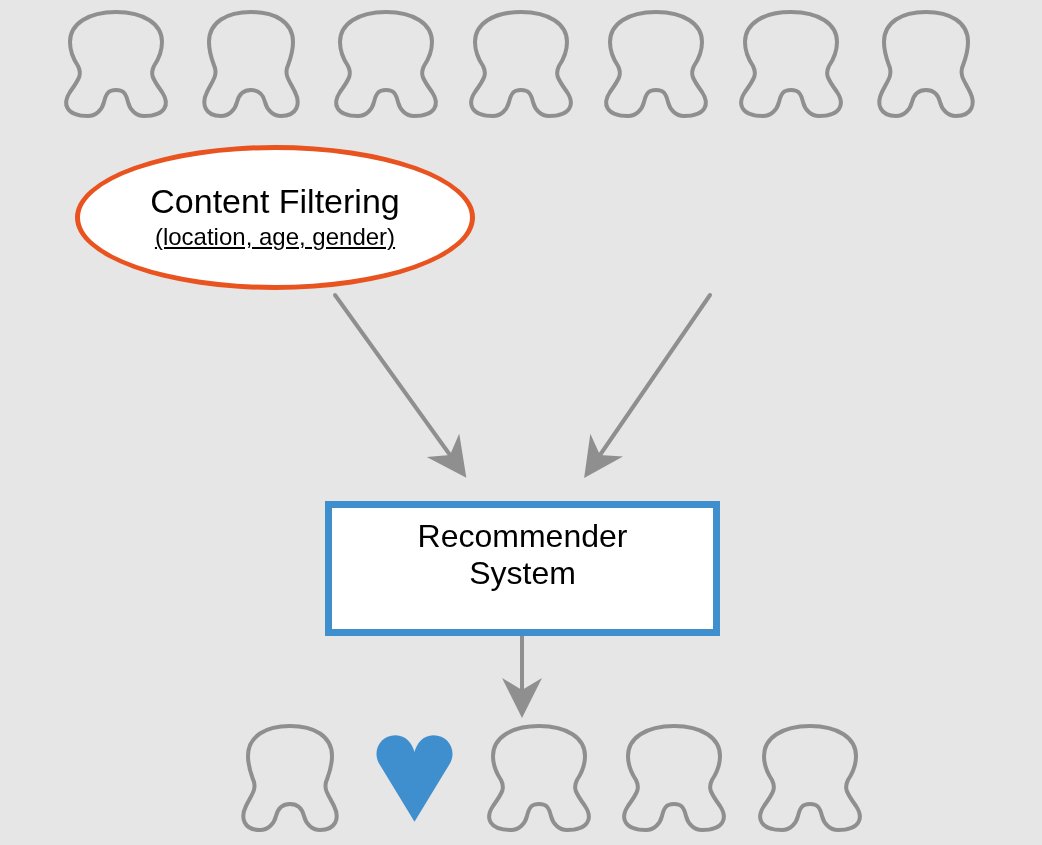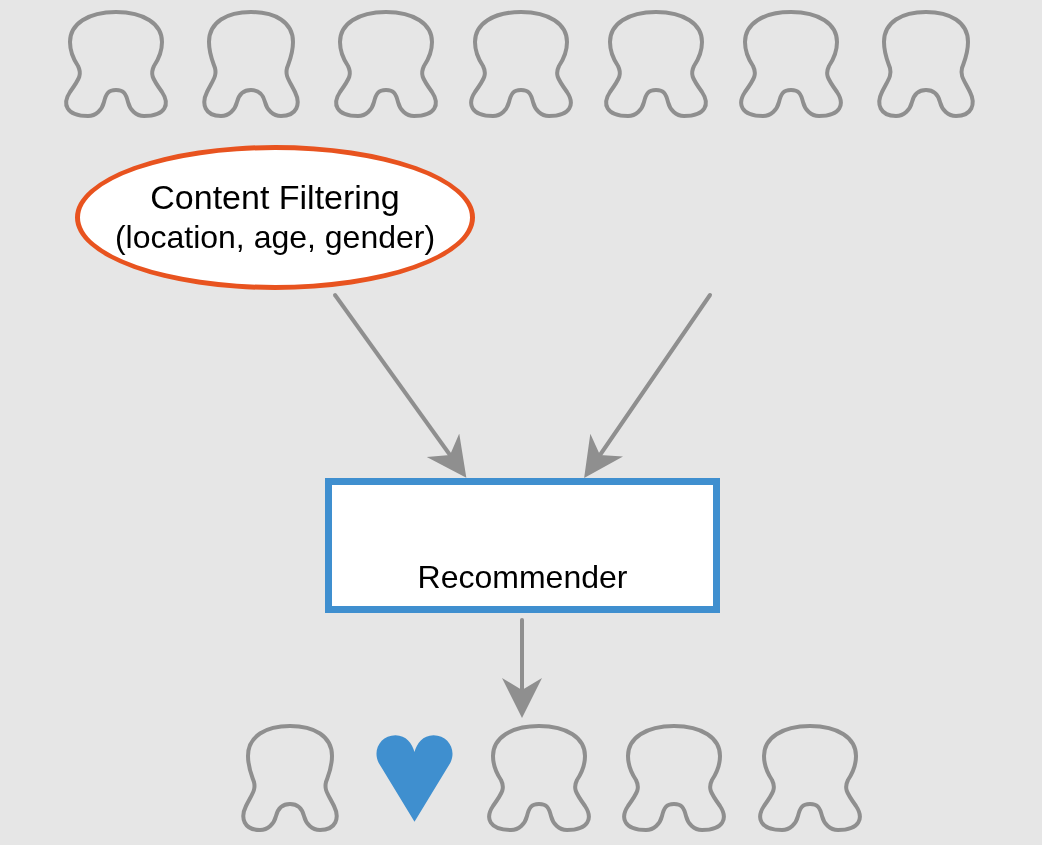--- a/index.html
+++ b/index.html
@@ -31,37 +31,39 @@
     text-align: center;
     color: #000000;
     padding: 12px 24px;
   }
   .ellipse-node .title {
     font-size: 34px;
     line-height: 1.05;
     margin-bottom: 4px;
   }
   .ellipse-node .sub {
-    font-size: 32px;
+    font-size: 24px;
     line-height: 1.1;
+    text-decoration: underline;
   }
 
   .rect-node {
     position: absolute;
     background: #ffffff;
     border: 7px solid #3f8fcf;
     box-sizing: border-box;
     display: flex;
-    align-items: flex-end;
+    align-items: flex-start;
     justify-content: center;
     text-align: center;
     color: #000000;
     font-size: 32px;
     line-height: 1.15;
     padding: 10px 20px;
+    margin-top: 23px;
   }
 
   .icon-row {
     position: absolute;
     display: flex;
     justify-content: space-between;
     align-items: flex-end;
   }
   .icon-row svg { flex: 0 0 auto; }
 </style>
@@ -117,20 +119,21 @@
     <line x1="335" y1="295" x2="450" y2="455" stroke="#8f8f8f" stroke-width="4" stroke-linecap="round" marker-end="url(#arrowhead)"></line>
 
     <line x1="710" y1="295" x2="600" y2="455" stroke="#8f8f8f" stroke-width="4" stroke-linecap="round" marker-end="url(#arrowhead)"></line>
 
     <line x1="522" y1="620" x2="522" y2="690" stroke="#8f8f8f" stroke-width="4" stroke-linecap="round" marker-end="url(#arrowhead)"></line>
   </svg>
 
   <div class="rect-node" style="left:325px; top:478px; width:395px; height:135px;">
     <div>
       <span>Recommender</span><br>
+      <span>System</span>
     </div>
   </div>
 
   <div class="icon-row" style="left:230px; top:722px; width:640px; height:110px; align-items:flex-end;">
 
     <svg width="120" height="110" viewBox="0 0 120 110">
       <path d="M30 108 C14 108 10 96 16 84 C22 72 26 68 24 60 C22 54 18 46 18 34 C18 14 36 4 60 4 C84 4 102 14 102 34 C102 46 98 54 96 60 C94 68 98 72 104 84 C110 96 106 108 90 108 C82 108 76 102 74 94 C72 86 68 82 60 82 C52 82 48 86 46 94 C44 102 38 108 30 108 Z" fill="none" stroke="#8f8f8f" stroke-width="4" stroke-linejoin="round"></path>
     </svg>
 
     <svg width="85" height="95" viewBox="0 0 80 90" style="margin:0 6px 6px 6px;">

